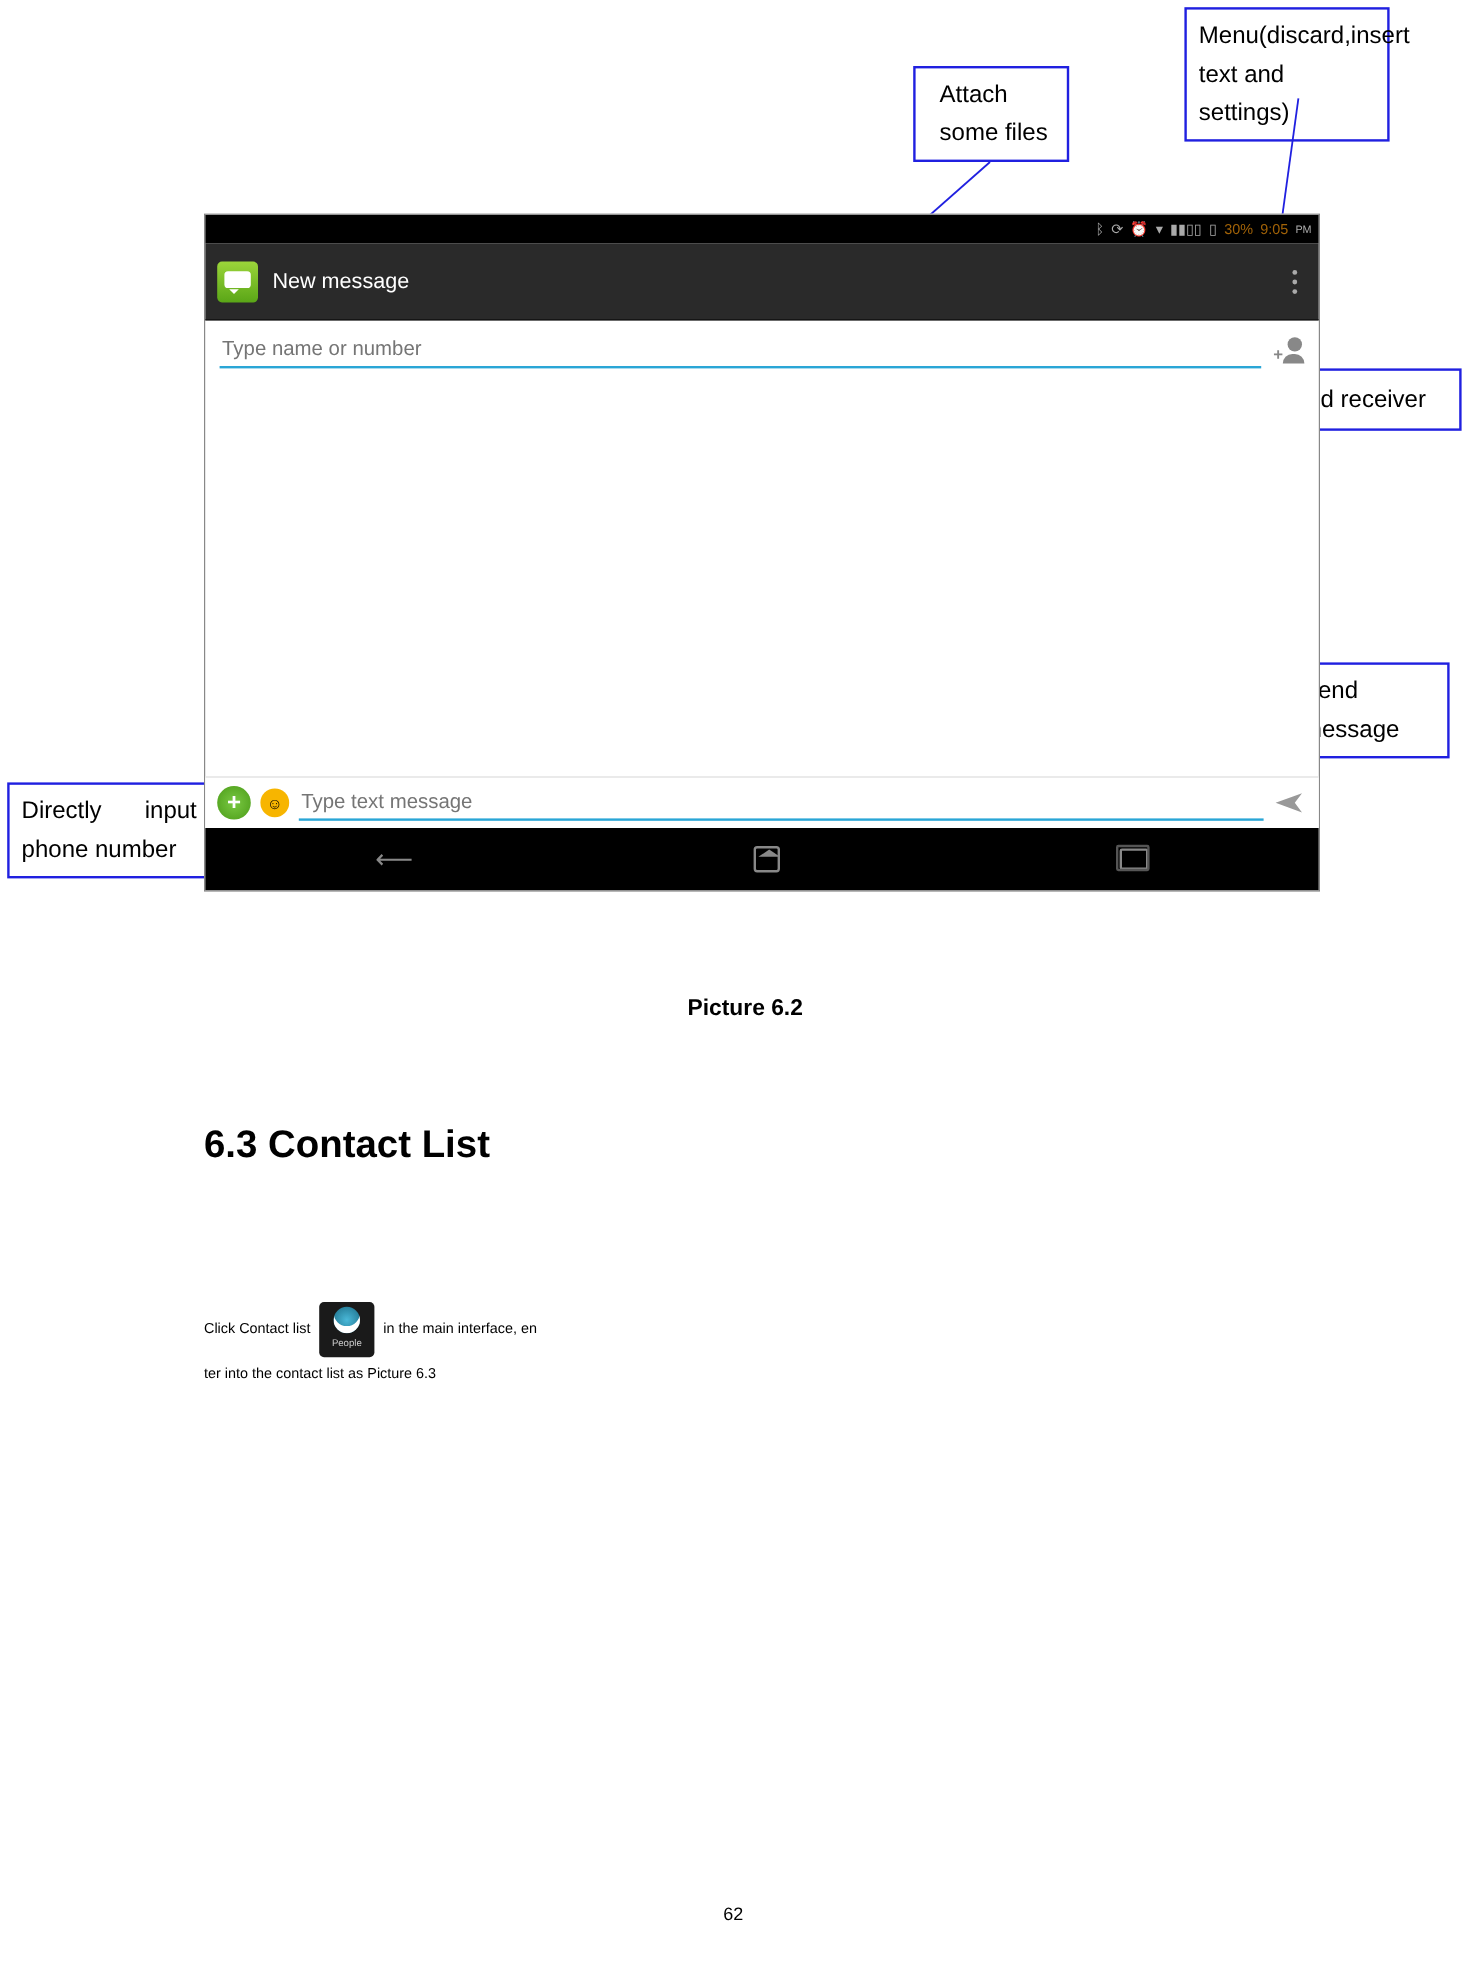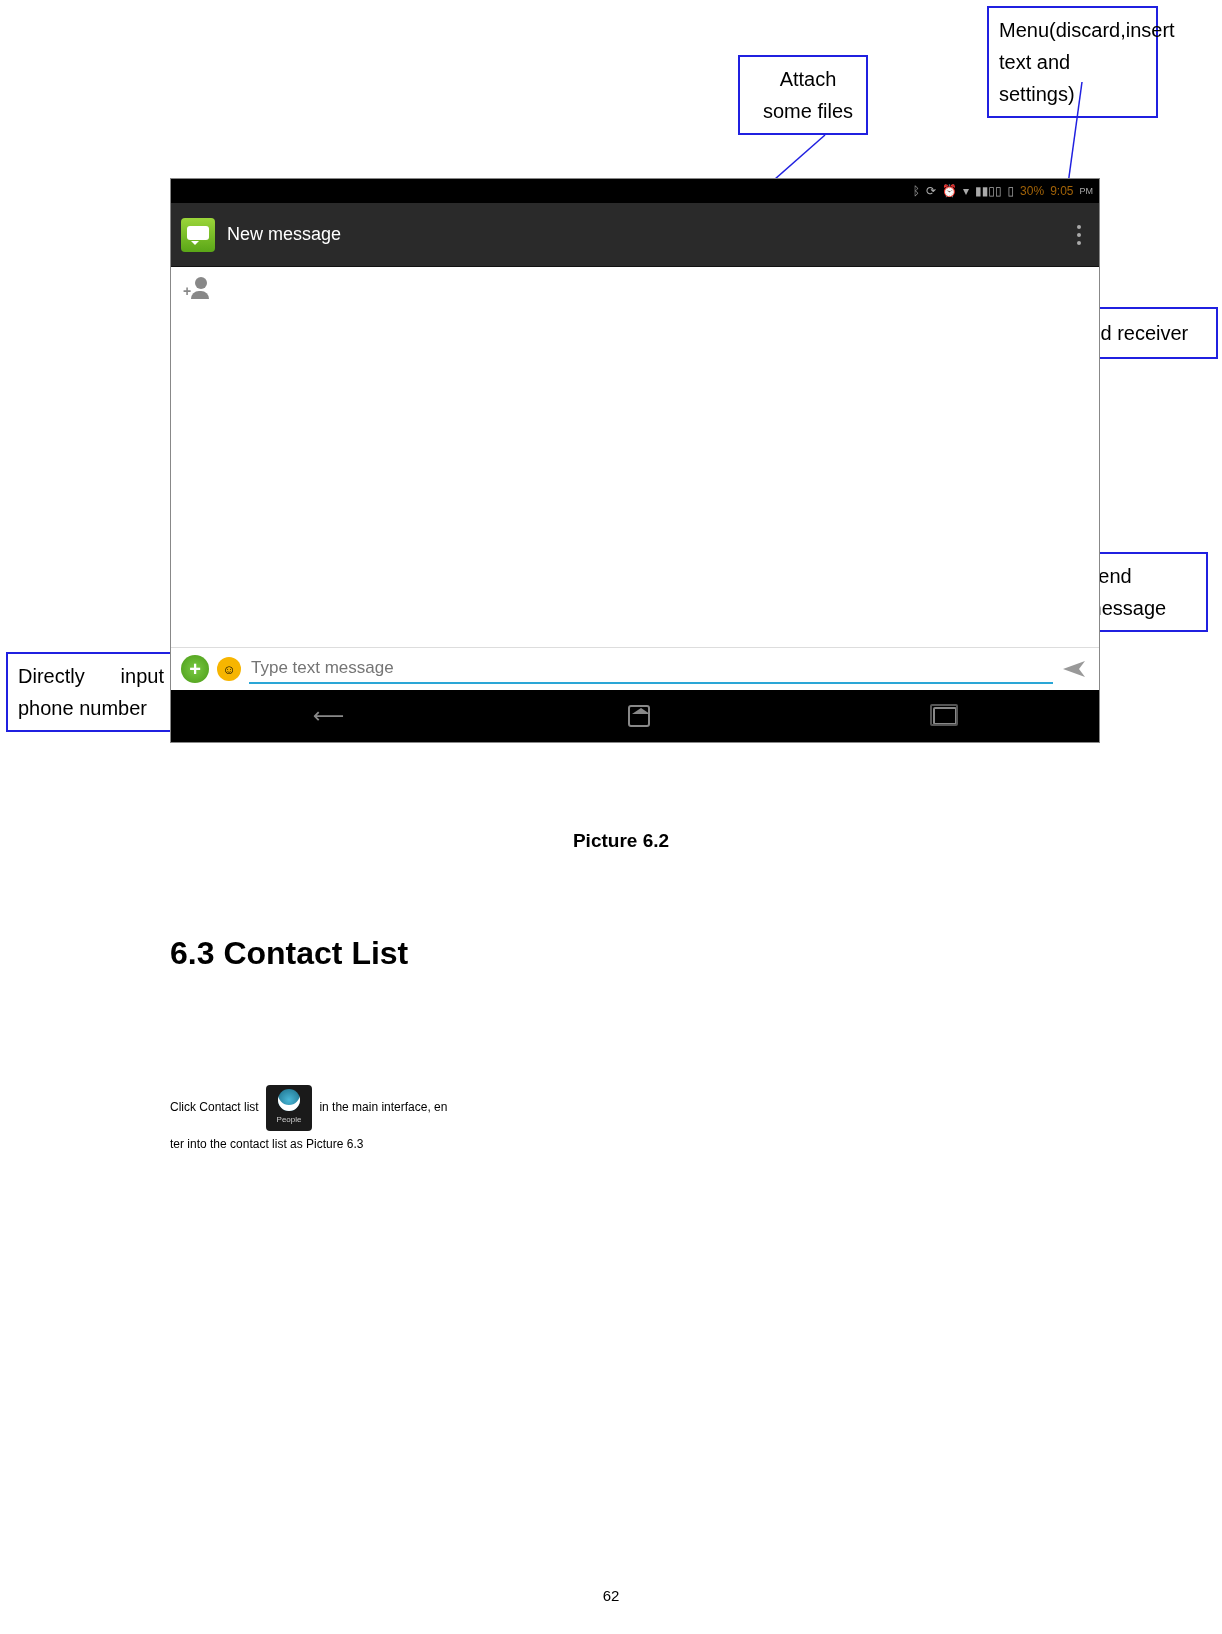--- a/index.html
+++ b/index.html
@@ -22,21 +22,21 @@
   
   .callout {
     position: absolute;
     border: 2px solid #2020e0;
     background: #fff;
     font-size: 20px;
     padding: 6px 10px;
     line-height: 1.6;
   }
   .callout-menu { top: 6px; left: 987px; width: 171px; }
-  .callout-attach { top: 55px; left: 738px; width: 130px; text-align:center; padding-left:20px;}
+  .callout-attach { top: 55px; left: 761px; width: 130px; text-align:left; padding-left:20px;}
   .callout-addrecv { top: 307px; left: 1068px; width: 150px; padding:8px 6px;}
   .callout-send { top: 552px; left: 1073px; width: 135px; }
   .callout-direct { top: 652px; left: 6px; width: 170px; text-align:justify; }
 
   
   svg.lines { position:absolute; top:0; left:0; width:1222px; height:800px; pointer-events:none; }
 
   
   .shot {
     position: absolute;
@@ -258,20 +258,21 @@
     <div class="msg-icon"></div>
     <div class="appheader-title">New message</div>
     <div class="menu-dots">
         <span></span>
         <span></span>
         <span></span>
       </div>
   </div>
 
   <div class="recipient-row">
+    <input class="recipient-input" placeholder="Type name or number" style="">
     <div class="addrecv-icon">
       <span class="addrecv-plus">+</span>
     </div>
   </div>
 
   <div class="compose-row">
     <div class="plus-btn">+</div>
     <div class="emoji-btn">☺</div>
     <input class="text-input" placeholder="Type text message" style="">
     <div class="send-btn">

